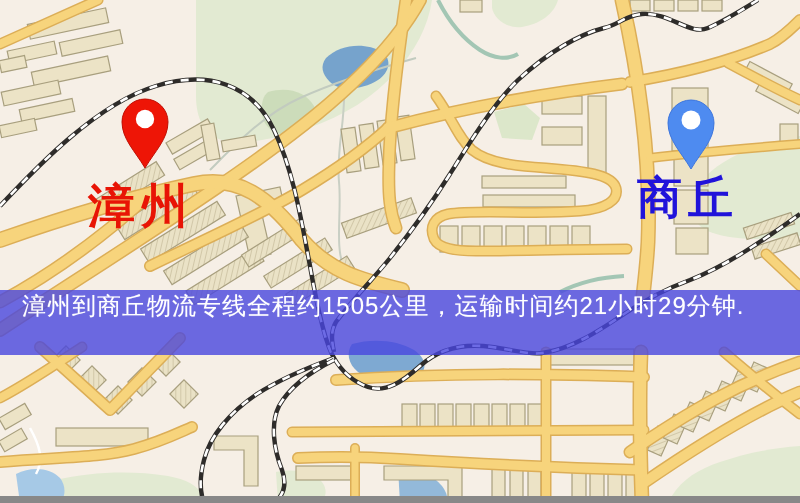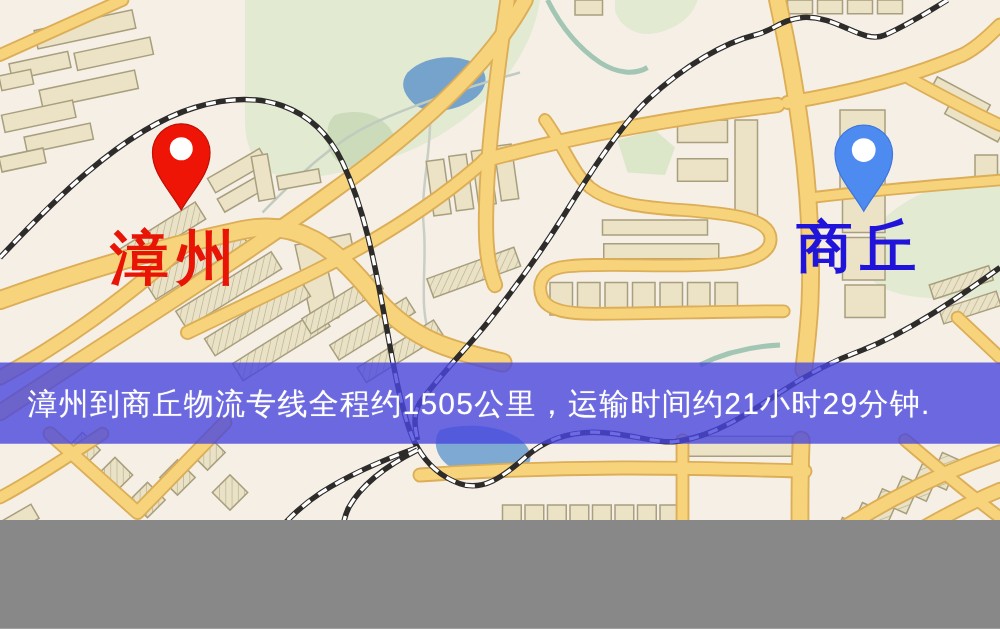--- a/index.html
+++ b/index.html
@@ -1,31 +1,31 @@
 <!DOCTYPE html>
 <html><head>
 <meta charset="utf-8">
 <style>
   html,body{margin:0;padding:0;background:#888;font-family:"Liberation Sans",sans-serif;}
-  .screen{position:relative;width:800px;height:416px;overflow:hidden;background:#0369a1;}
+  .screen{position:relative;width:800px;height:496px;overflow:hidden;background:#0369a1;}
   svg.map{position:absolute;left:0;top:0;display:block;}
   
   .rc{fill:none;stroke:#dcae57;stroke-linecap:round;stroke-linejoin:round;}
   .rf{fill:none;stroke:#f7d47c;stroke-linecap:round;stroke-linejoin:round;}
   
   .kc{fill:none;stroke:#2e2c2a;stroke-linecap:butt;}
   .kd{fill:none;stroke:#ffffff;stroke-dasharray:8 8;}
   
   .bld{fill:#ece3c6;stroke:#a89f7e;stroke-width:1.2;}
   .bldh{fill:url(#hatch);stroke:#a89f7e;stroke-width:1.2;}
   .grn{fill:#e2ead2;stroke:none;}
   .grn2{fill:#dce7ca;stroke:none;}
   .wat{stroke:none;}
   .banner{position:absolute;left:0;top:290px;width:800px;height:65px;
-    background:rgba(72,70,222,0.80);display:flex;align-items:center;box-sizing:border-box;
+    background:rgba(72,70,222,0.80);display:flex;box-sizing:border-box;
     padding-left:22px;}
   .banner span{color:#ffffff;font-size:24px;letter-spacing:1px;white-space:nowrap;
     font-family:"Liberation Sans",sans-serif;text-shadow:0 0 1px rgba(255,255,255,.4);}
   .city-label{font-weight:bold;font-family:"Liberation Serif",serif;letter-spacing:6px;}
 </style>
 </head>
 <body>
 
 <div class="screen">
 <svg class="map" width="800" height="503" viewBox="0 0 800 503" xmlns="http://www.w3.org/2000/svg">

